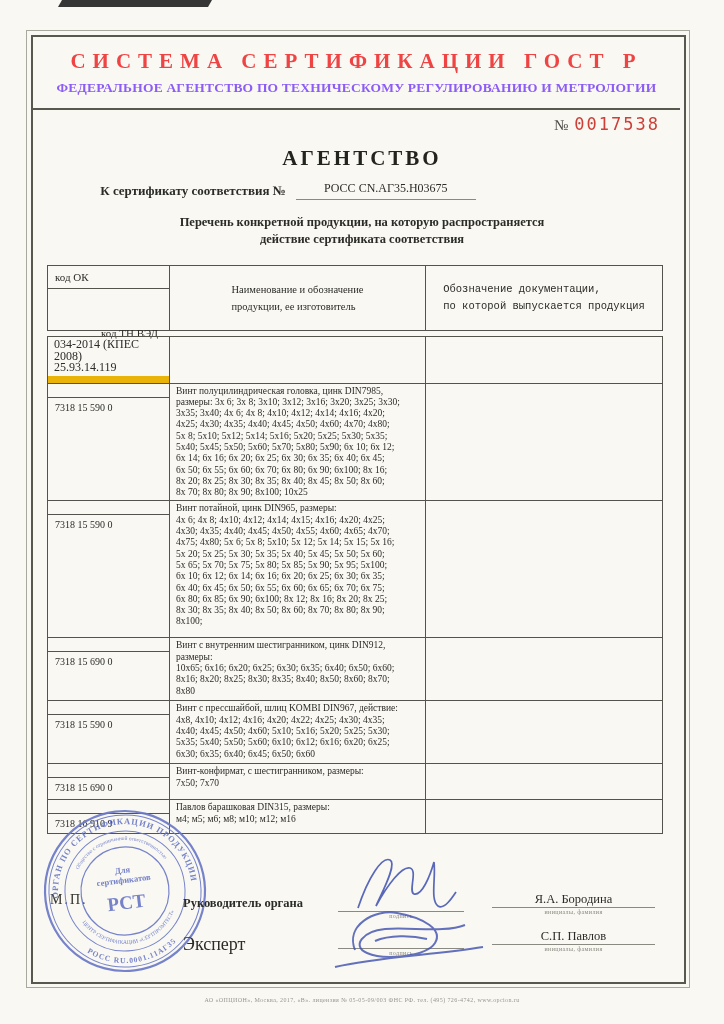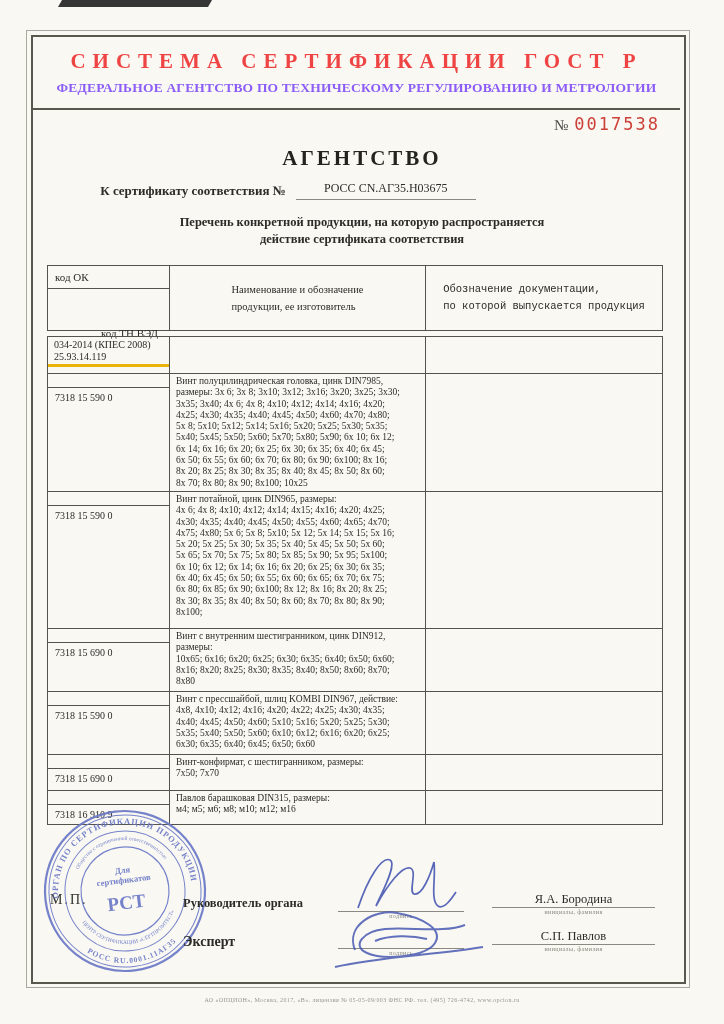--- a/index.html
+++ b/index.html
@@ -40,29 +40,29 @@
   .c3{flex:1;font-family:Liberation Mono, monospace;}
   .thead .c1{display:flex;flex-direction:column;font-size:11px;gap:33px;}
   .ok-top{flex:1;padding:5px 7px;border-bottom:1px solid #55544c;}
   .ok-bot{flex:1;padding:5px 7px;display:flex;align-items:flex-end;margin-left:46px;}
   .thead .c2,.thead .c3{display:flex;align-items:center;justify-content:center;
         text-align:left;font-size:10.5px;line-height:17px;white-space:pre-line;}
   .trow{display:flex;border-top:1px solid #55544c;}
   .trow:first-child{border-top:none;}
   .code-strip{height:13px;border-bottom:1px solid #55544c;}
   .code-val{padding:4px 7px;font-size:10px;}
-  .ok-codes{padding:2px 6px;font-size:10px;line-height:11.5px;border-bottom:3px solid #eab308;
+  .ok-codes{padding:2px 6px;font-size:12px;line-height:11.5px;border-bottom:7px solid #eab308;
             white-space:pre-line;}
   .prod{padding:2px 6px;font-size:9.5px;line-height:11.3px;white-space:pre-line;}
 
   
   .mp{position:absolute;left:50px;top:892px;font-size:14px;letter-spacing:2px;color:#33332e;}
   .stamp{position:absolute;left:40px;top:806px;transform:rotate(-7deg);opacity:.92;}
   .role1{position:absolute;left:183px;top:896px;font-size:12.5px;font-weight:bold;text-align:right;}
-  .role2{position:absolute;left:183px;top:934px;font-size:14px;font-weight:bold;}
+  .role2{position:absolute;left:183px;top:934px;font-size:18px;font-weight:normal;}
   .sigline{position:absolute;border-bottom:1px solid #8b8a82;text-align:center;}
   .sig1-line{left:338px;top:880px;width:126px;height:31px;}
   .sig2-line{left:338px;top:917px;width:126px;height:31px;}
   .name1-line{left:492px;top:880px;width:163px;height:27px;font-size:12.5px;
               display:flex;align-items:flex-end;justify-content:center;}
   .name2-line{left:492px;top:917px;width:163px;height:27px;font-size:12.5px;
               display:flex;align-items:flex-end;justify-content:center;}
   .under-label{position:absolute;font-size:6px;color:#8a897f;text-align:center;letter-spacing:.4px;}
   .lab-sig1{left:338px;top:913px;width:126px;}
   .lab-sig2{left:338px;top:950px;width:126px;}

